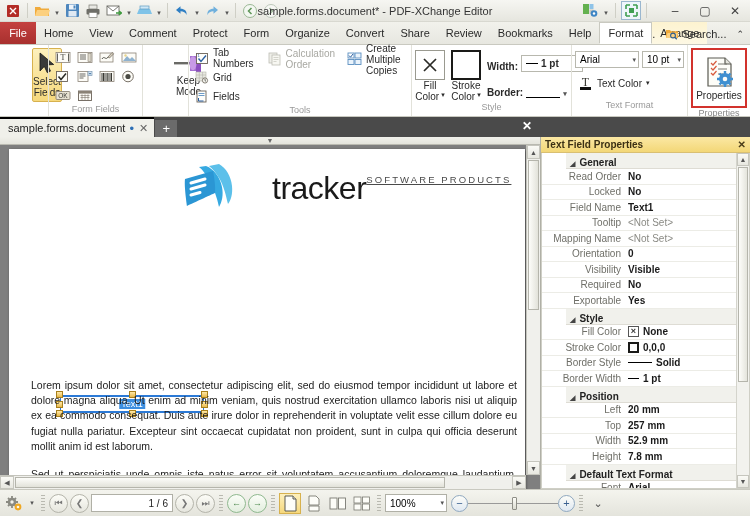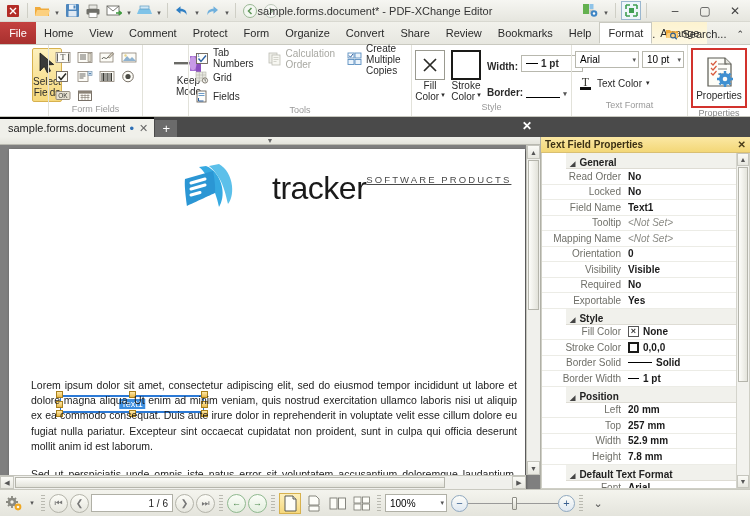--- a/index.html
+++ b/index.html
@@ -155,21 +155,21 @@
                  display: flex; align-items: center; padding: 0 4px; font-size: 10px;
                  font-weight: bold; color: #3b3014; border-bottom: 1px solid #d9bf72; }
   .props-title .x { margin-left: auto; font-size: 10px; color: #4a3c18; }
   .props-body { flex: 1; position: relative; overflow: hidden; background: #fff;
                 border: 1px solid #cfcfc6; border-top: none; }
   .prow { display: flex; height: 15.5px; align-items: center; border-bottom: 1px solid #ececE6;
           font-size: 10px; }
   .prow .lab { width: 84px; text-align: right; padding-right: 5px; color: #6f6f68; flex: none; }
   .prow .val { flex: 1; color: #1a1a1a; font-weight: bold; padding-left: 2px;
                display: flex; align-items: center; gap: 4px; overflow: hidden; white-space: nowrap; }
-  .prow .val.muted { color: #8a8a84; font-weight: normal; font-style: italic; }
+  .prow .val.muted { color: #8a8a84; font-weight: normal; }
   .pcat { display: flex; align-items: flex-end; height: 16px; background: #f1f1ec; font-size: 10px;
           font-weight: bold; color: #222; padding-left: 4px; border-bottom: 1px solid #dedcd4;
           gap: 4px; margin-left: 24px; }
   .pcat .tri { font-size: 7px; color: #444; }
   .sw { width: 11px; height: 11px; border: 1px solid #555; flex: none; display: inline-block; }
   .sw.none { background: #fff; position: relative; }
   .sw.none::after { content: "×"; position: absolute; inset: 0; font-size: 9px; line-height: 9px;
                     text-align: center; color: #333; }
   .linesample { width: 24px; height: 1px; background: #000; display: inline-block; }
   .props-scroll { position: absolute; right: 0; top: 0; bottom: 0; width: 13px; background: #f2f2ee;
@@ -749,21 +749,21 @@
             </span>
           </div>
         <div class="prow">
             <span class="lab">Stroke Color</span>
             <span class="val">
               <span class="sw" style="background:#fff;border:2px solid #1a1a18;"></span>
               <span>0,0,0</span>
             </span>
           </div>
         <div class="prow">
-            <span class="lab">Border Solid</span>
+            <span class="lab">Border Style</span>
             <span class="val">
               <span class="linesample"></span>
               <span>Solid</span>
             </span>
           </div>
         <div class="prow">
             <span class="lab">Border Width</span>
             <span class="val">
               <span class="linesample" style="width:11px;"></span>
               <span>1 pt</span>

